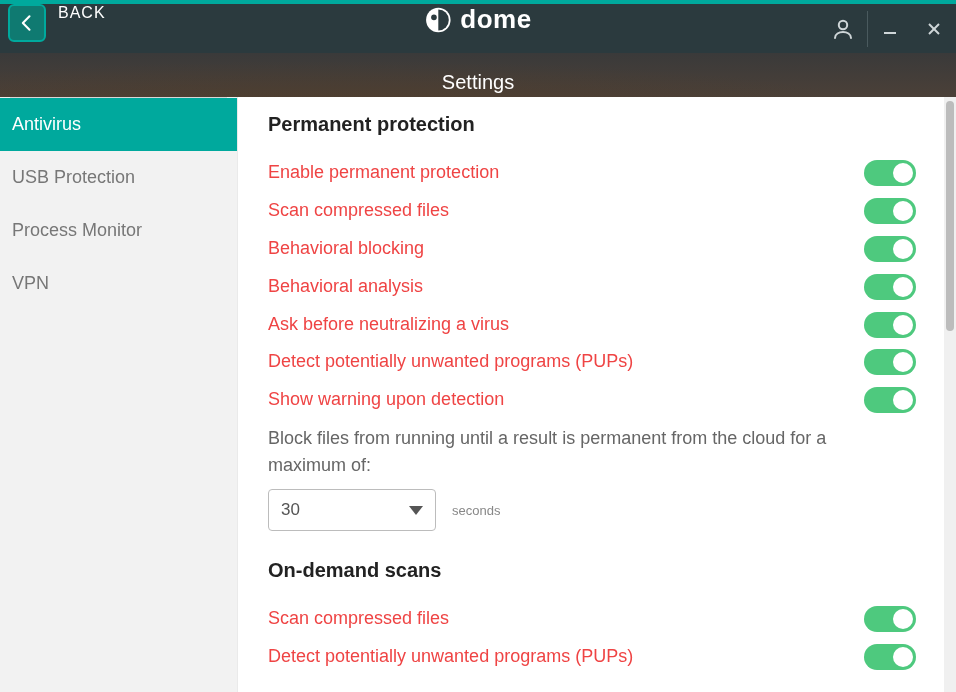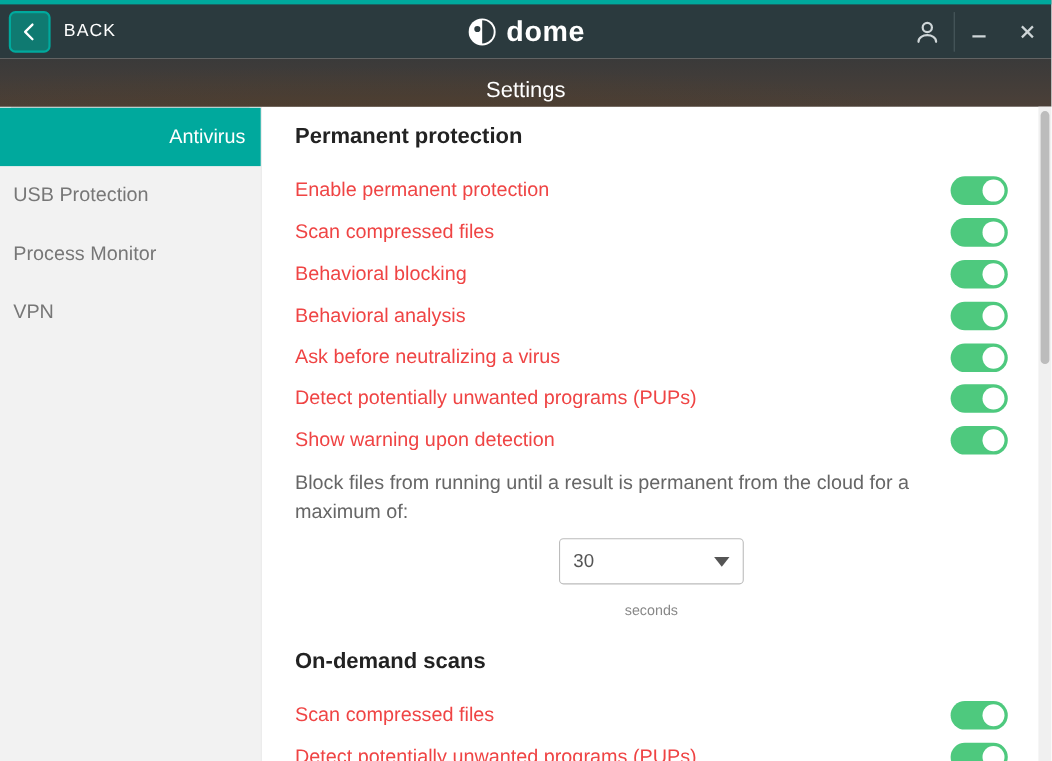--- a/index.html
+++ b/index.html
@@ -2,21 +2,20 @@
 <html><head>
 <meta charset="utf-8">
 <style>
   * { box-sizing: border-box; margin: 0; padding: 0; }
   html, body { width: 956px; height: 692px; font-family: "Segoe UI", Arial, sans-serif; overflow: hidden; background: #fff; }
   .titlebar {
     height: 53px;
     background: #2b3a3e;
     border-top: 4px solid #00a99d;
     display: flex;
-    align-items: center;
     color: #fff;
     position: relative;
   }
   .back-btn {
     width: 38px; height: 38px;
     border: 2px solid #00a99d;
     border-radius: 6px;
     background: #0f7a71;
     display: flex; align-items: center; justify-content: center;
     margin-left: 8px; margin-right: 12px;
@@ -63,21 +62,21 @@
   }
   .side-item {
     padding: 16px 14px 16px 12px;
     font-size: 18px;
     color: #777;
     cursor: pointer;
   }
   .side-item + .side-item { }
   .side-sep { border-top:1px solid #d8d8d8; margin: 0 10px; }
   .side-item.active {
-    background: #00a99d; color: #fff; margin-left: 0; text-align: right;
+    background: #00a99d; color: #fff; margin-left: 0;
   }
   .content-wrap {
     flex: 1; display: flex;
   }
   .content {
     flex: 1;
     padding: 16px 28px 20px 30px;
     overflow-y: auto;
   }
   .scrolltrack {
@@ -98,21 +97,21 @@
   .toggle {
     width: 52px; height: 26px; border-radius: 13px;
     background: #4ec97e; position: relative; cursor: pointer;
     flex-shrink: 0;
   }
   .toggle::after {
     content:""; position:absolute; right:3px; top:3px;
     width:20px; height:20px; border-radius:50%; background:#fff;
   }
   .block-text { font-size: 18px; color: #666; line-height: 1.5; margin-top: 6px; margin-bottom: 10px; max-width: 610px;}
-  .select-row { display:flex; align-items:center; gap:16px; margin-bottom: 28px; flex-direction: column;}
+  .select-row { display:flex; align-items:center; gap:16px; margin-bottom: 28px;}
   .dropdown {
     width: 168px; height: 42px; border: 1px solid #bcbcbc; border-radius: 4px;
     display: flex; align-items: center; justify-content: space-between;
     padding: 0 12px; font-size: 17px; color: #555; cursor: pointer;
     background:#fff;
   }
   .dropdown .caret { border-left:7px solid transparent; border-right:7px solid transparent; border-top:9px solid #555; }
   .unit { font-size: 13px; color: #888; }
 </style>
 </head>

